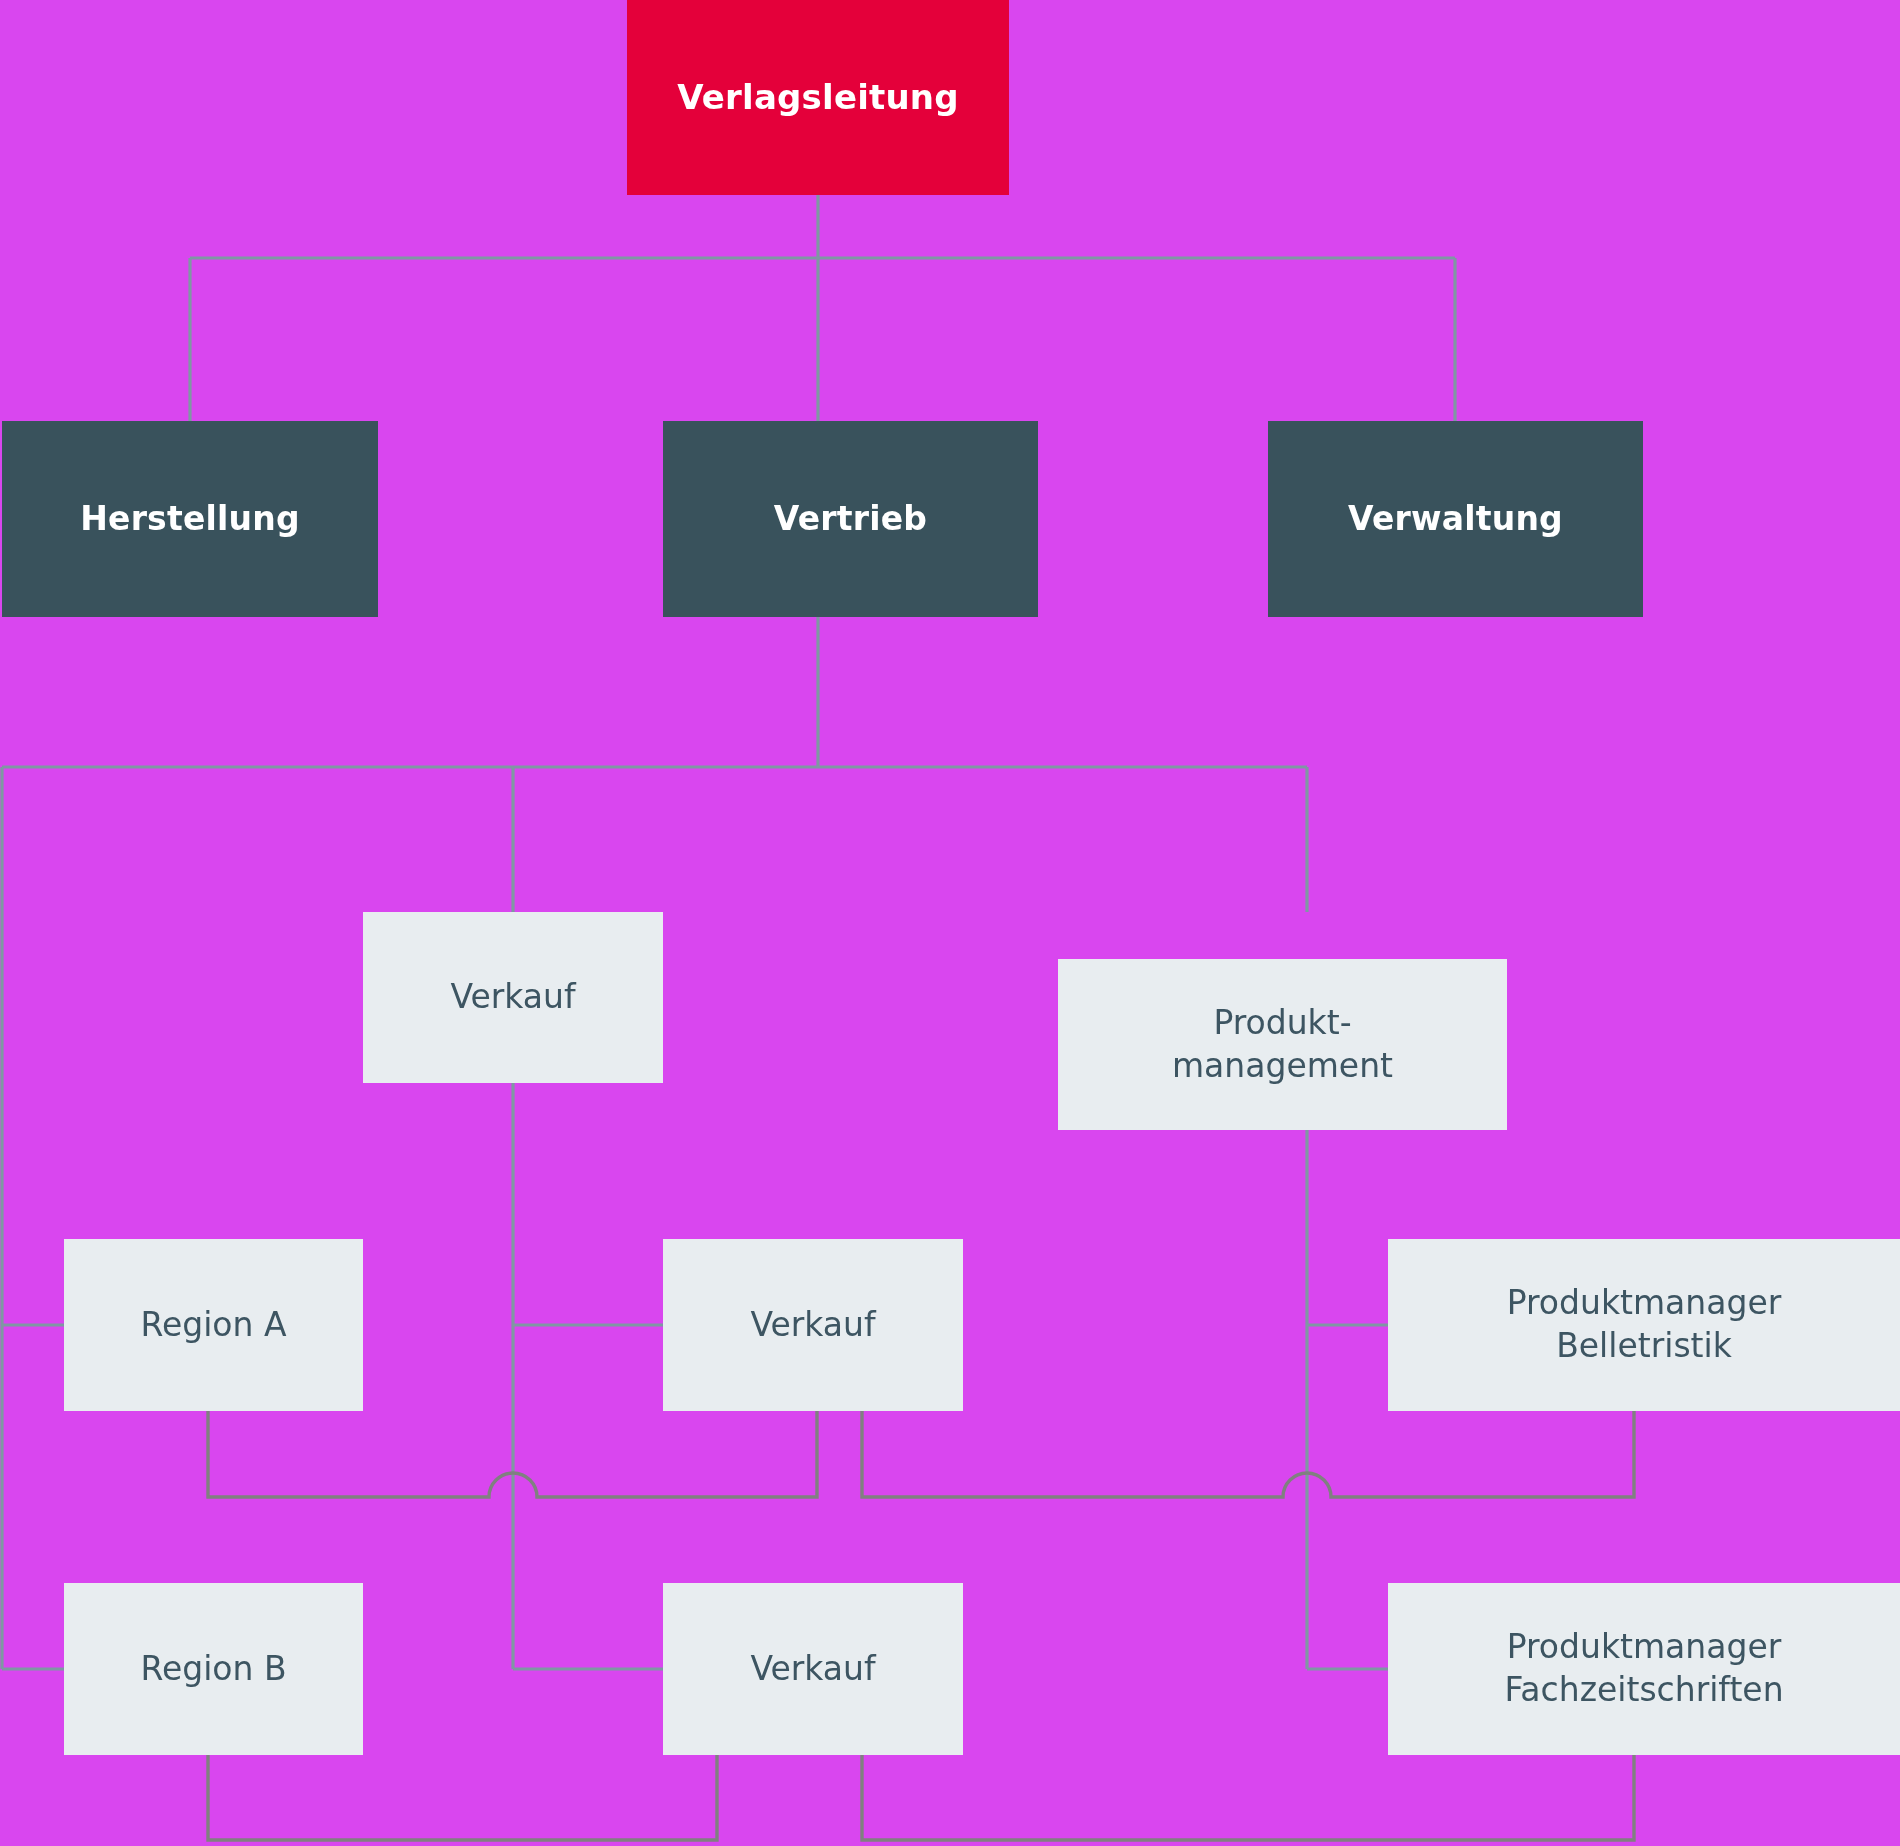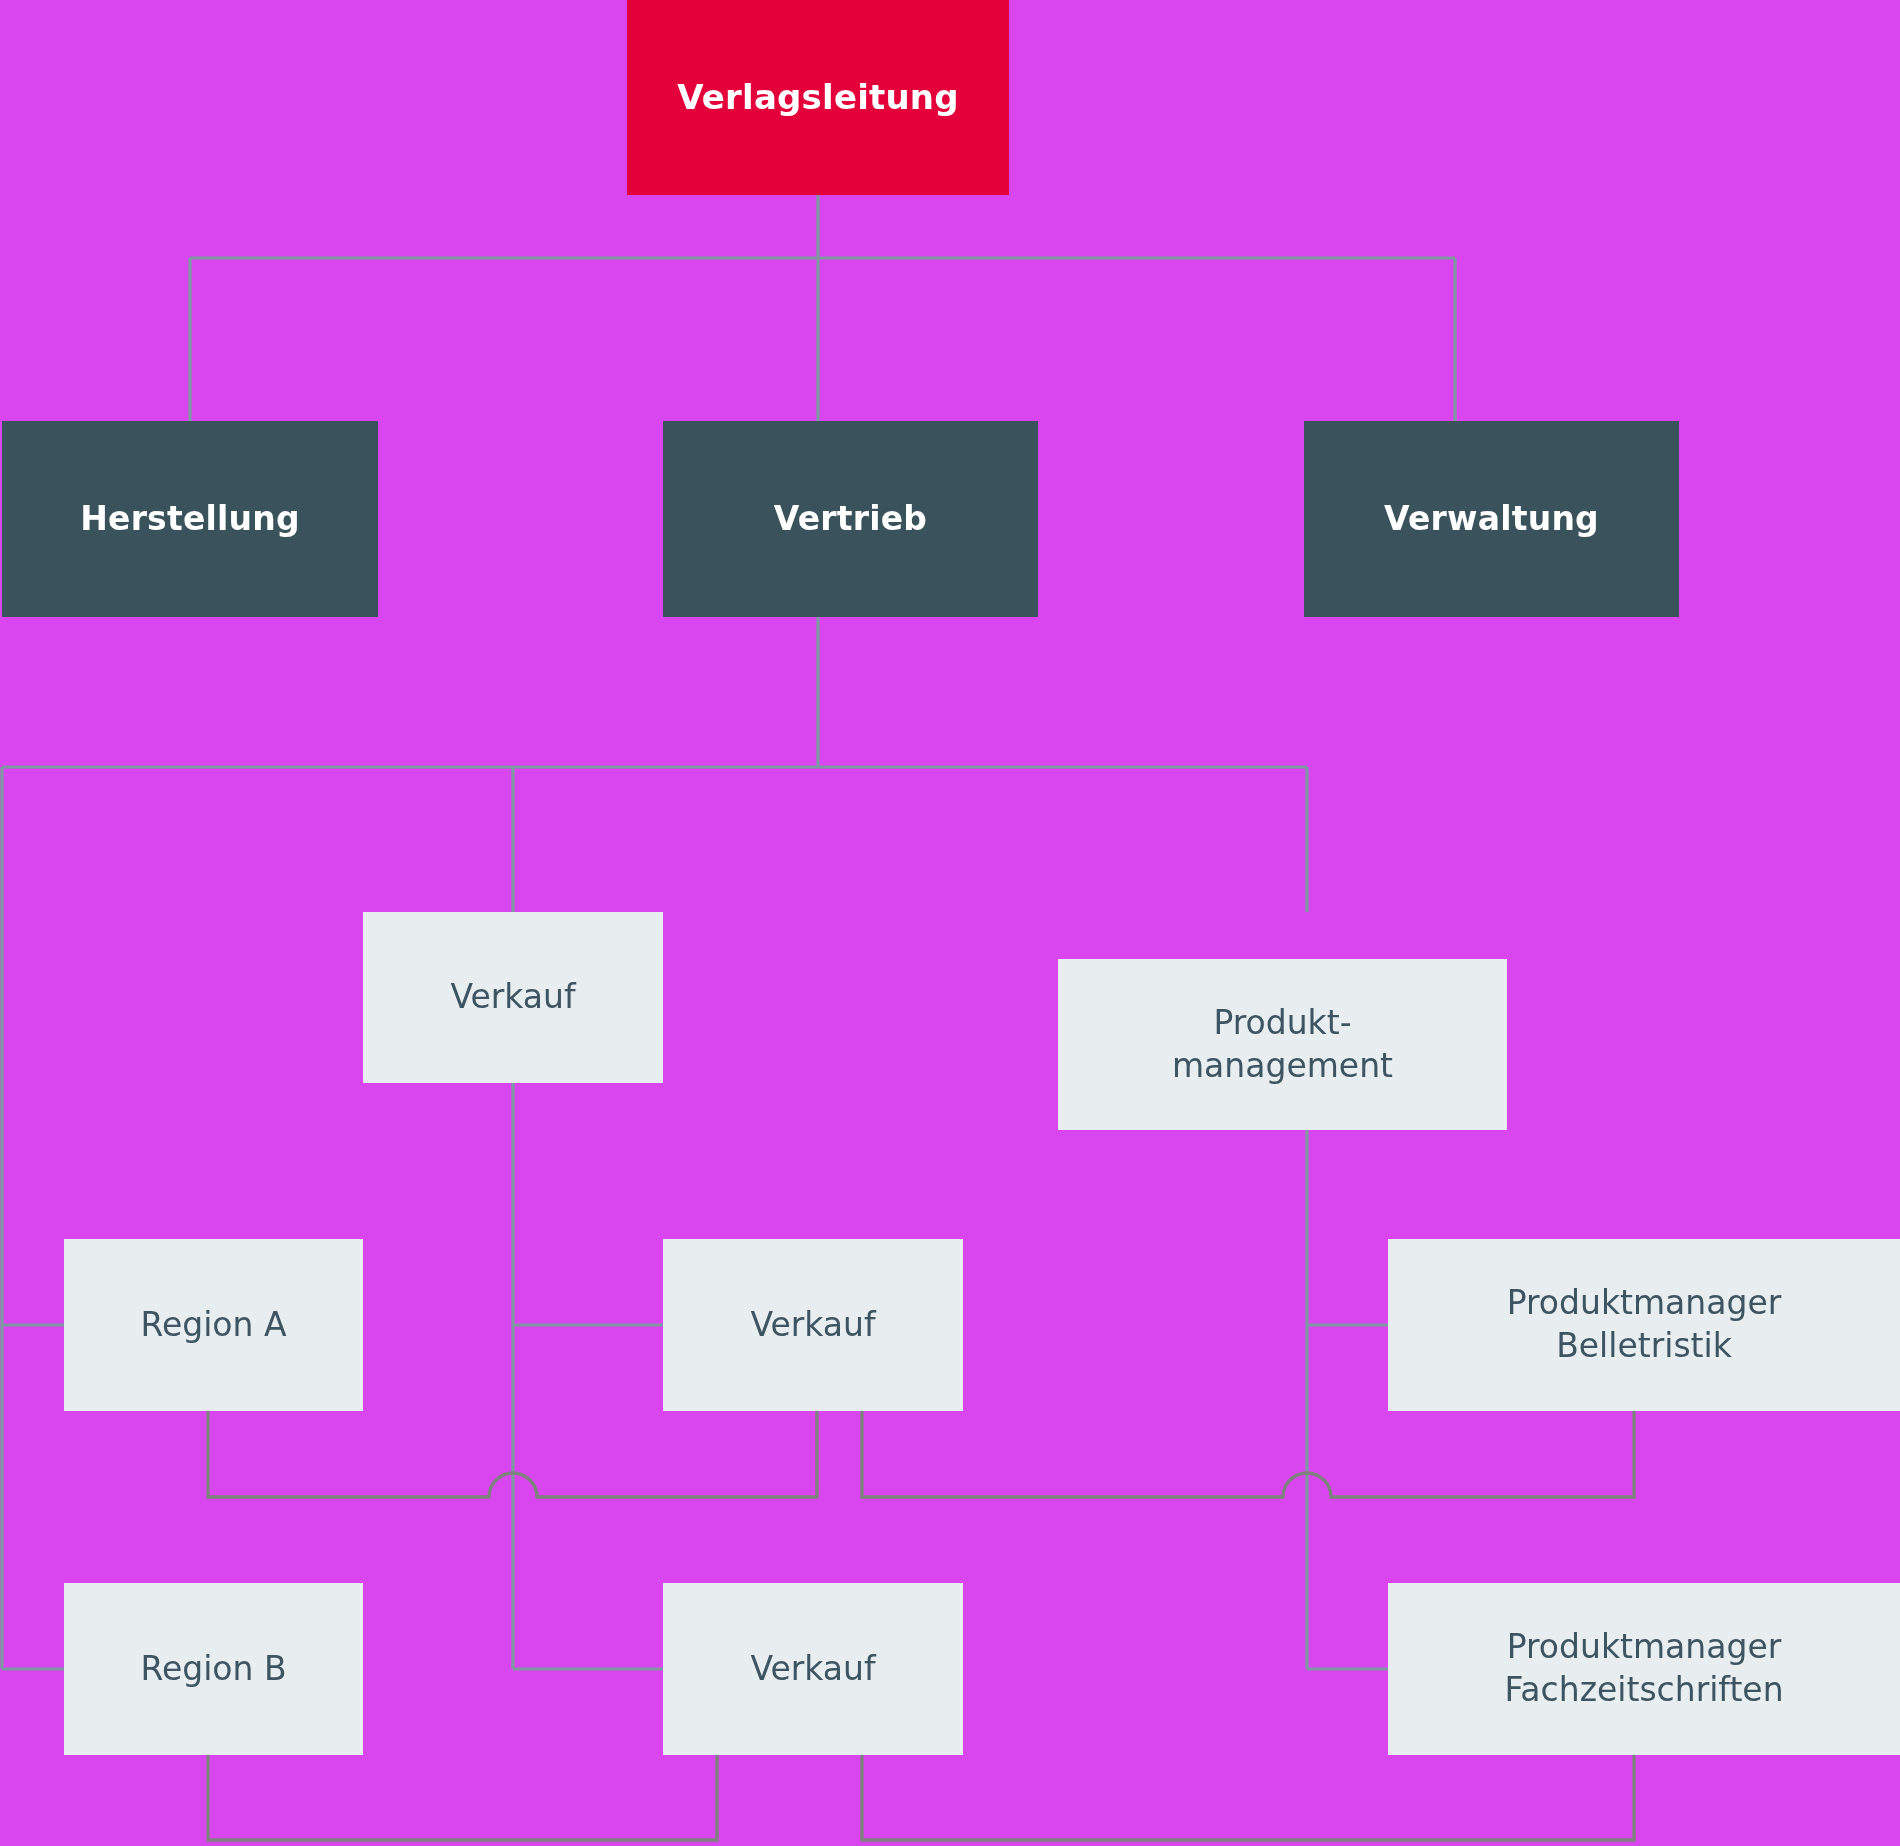--- a/index.html
+++ b/index.html
@@ -110,21 +110,21 @@
   <div id="node-layer">
       <div class="node lvl-root" style="left: 627px; top: 0px; width: 382px; height: 195px;">
         <span class="node-label">Verlagsleitung</span>
       </div>
       <div class="node lvl-dept" style="left: 2px; top: 421px; width: 376px; height: 196px;">
         <span class="node-label">Herstellung</span>
       </div>
       <div class="node lvl-dept" style="left: 635px; top: 421px; width: 375px; height: 196px; margin-left: 28px;">
         <span class="node-label">Vertrieb</span>
       </div>
-      <div class="node lvl-dept" style="left: 1268px; top: 421px; width: 375px; height: 196px; margin-left: 36px;">
+      <div class="node lvl-dept" style="left: 1268px; top: 421px; width: 375px; height: 196px;">
         <span class="node-label">Verwaltung</span>
       </div>
       <div class="node lvl-sub" style="left: 363px; top: 912px; width: 300px; height: 171px;">
         <span class="node-label">Verkauf</span>
       </div>
       <div class="node lvl-sub" style="left: 1058px; top: 912px; width: 449px; height: 171px; margin-top: 47px;">
         <span class="node-label">Produkt-
 management</span>
       </div>
       <div class="node lvl-sub" style="left: 64px; top: 1239px; width: 299px; height: 172px;">

